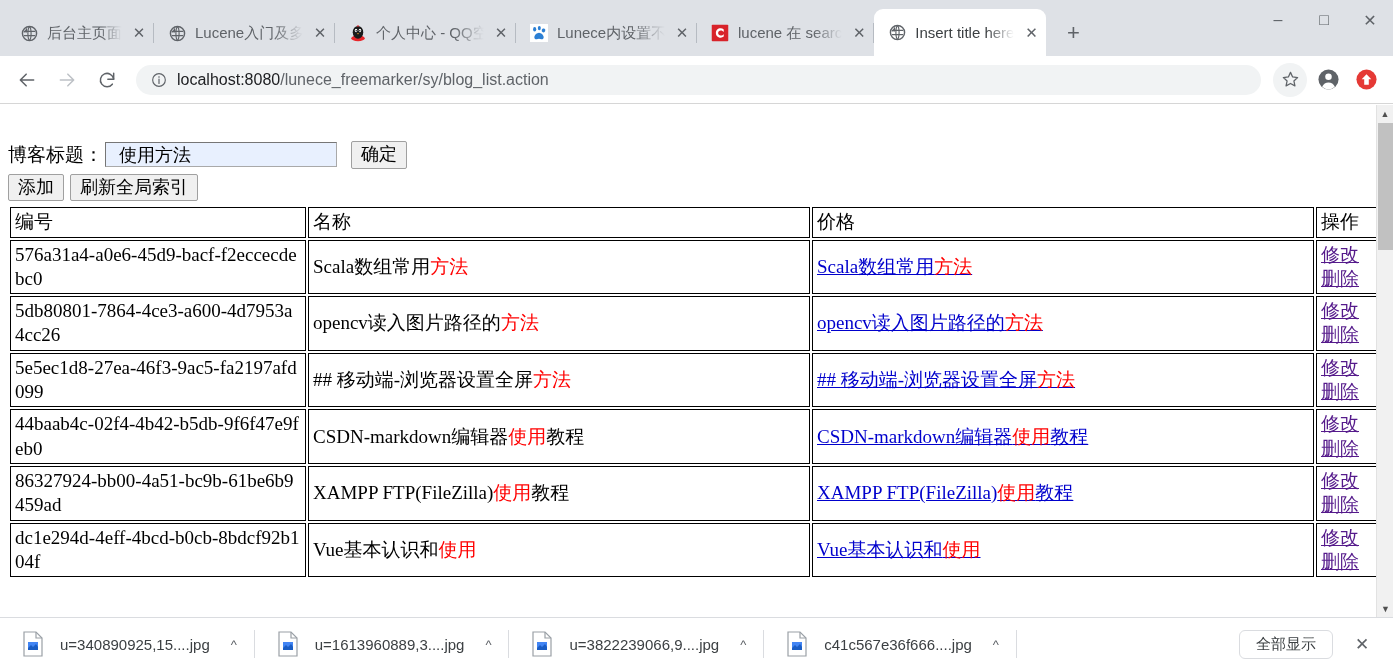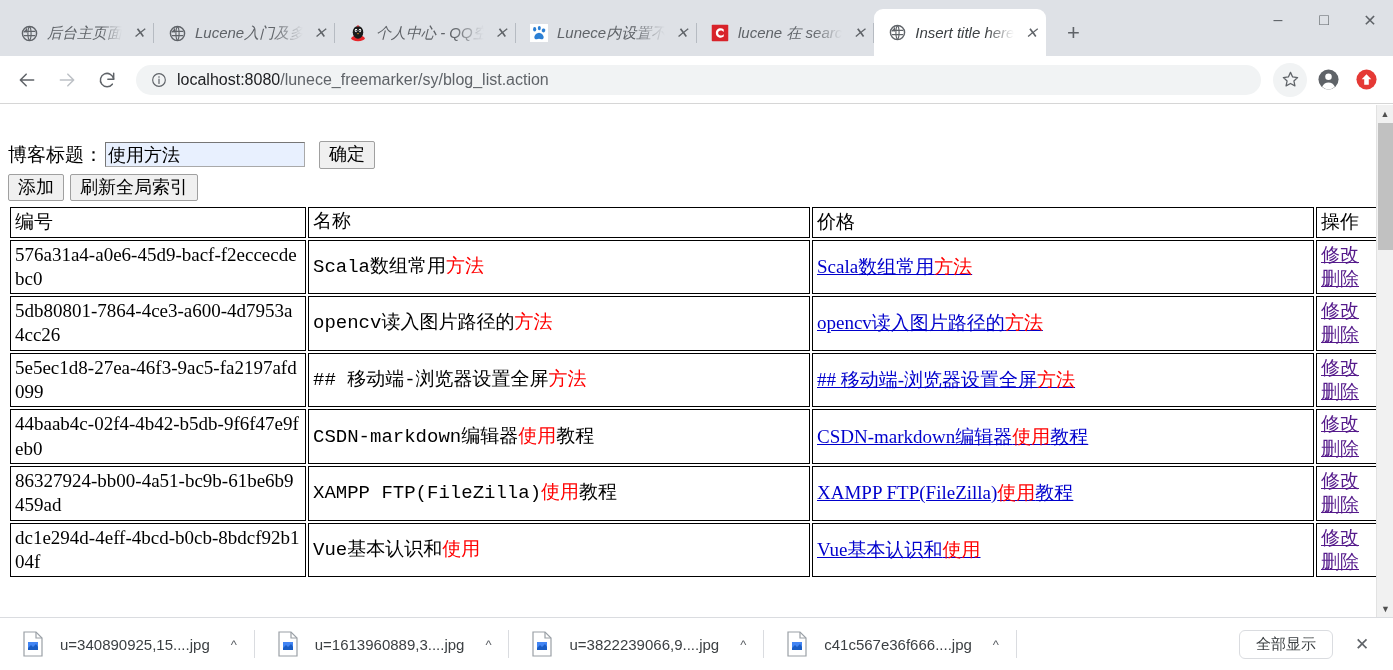--- a/index.html
+++ b/index.html
@@ -28,21 +28,20 @@
     box-sizing: border-box;
   }
   .tab {
     height: 46px;
     display: flex;
     align-items: center;
     padding: 0 4px 0 14px;
     box-sizing: border-box;
     position: relative;
     min-width: 60px;
-    font-style: italic;
   }
   .tab .favicon {
     width: 18px; height: 18px;
     flex: 0 0 18px;
     margin-right: 9px;
     display: flex; align-items: center; justify-content: center;
   }
   .tab .tab-title {
     font-size: 15px;
     color: #5f6368;
@@ -169,30 +168,30 @@
   .formline {
     display: flex;
     align-items: center;
     font-size: 19px;
     color: #000;
     margin-bottom: 5px;
     margin-top: 28px;
   }
   .formline .lbl { margin-right: 2px; }
   .txtinput {
-    width: 200px;
+    width: 232px;
     height: 25px;
     box-sizing: border-box;
     border: 1px solid #a9a9a9;
     border-top-color: #767676;
     border-left-color: #767676;
     background: #e8f0fe;
     font-family: "Liberation Serif", serif;
     font-size: 18px;
-    padding: 0 2px;
+    padding: 0 13px;
     color: #000;
     outline: none;
   }
   .btn {
     font-family: "Liberation Serif", serif;
     font-size: 18px;
     padding: 2px 9px;
     background: #f0f0f0;
     border: 1px solid #a0a0a0;
     border-radius: 2px;
@@ -211,21 +210,21 @@
   }
   table.blog td {
     border: 1px solid #000;
     padding: 2px 4px;
     vertical-align: middle;
     color: #000;
     line-height: 1.28;
     word-break: break-all;
   }
   table.blog td.c-id   { width: 286px; margin-top: 44px; }
-  table.blog td.c-name { width: 492px; word-break: normal; font-family: Liberation Mono, monospace; }
+  table.blog td.c-name { width: 492px; word-break: normal; }
   table.blog td.c-price{ width: 492px; word-break: normal; }
   table.blog td.c-op   { width: 54px;  word-break: normal; white-space: nowrap; }
 
   td.c-price a {
     color: #0000cc;
     text-decoration: underline;
   }
   td.c-price a .hl { color: #ff0000; }
   td.c-name .hl { color: #ff0000; }
   td.c-op a {

